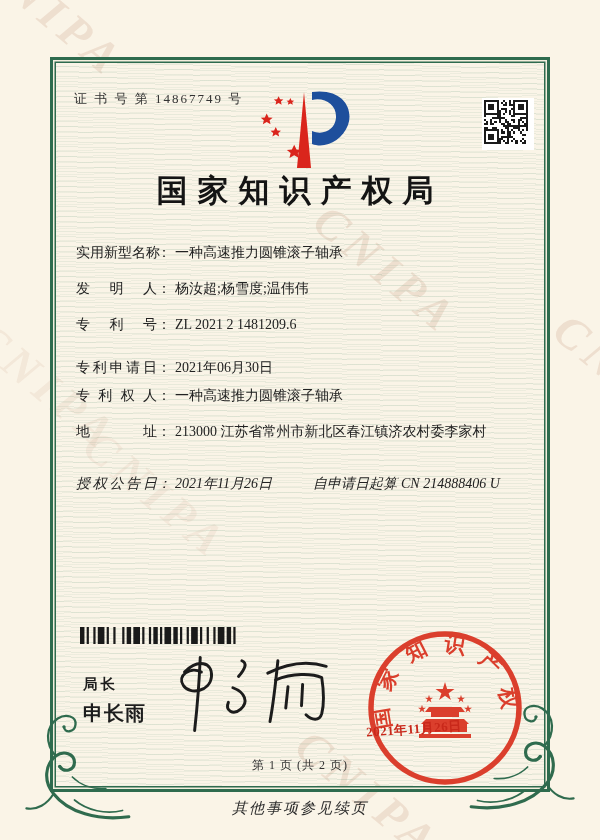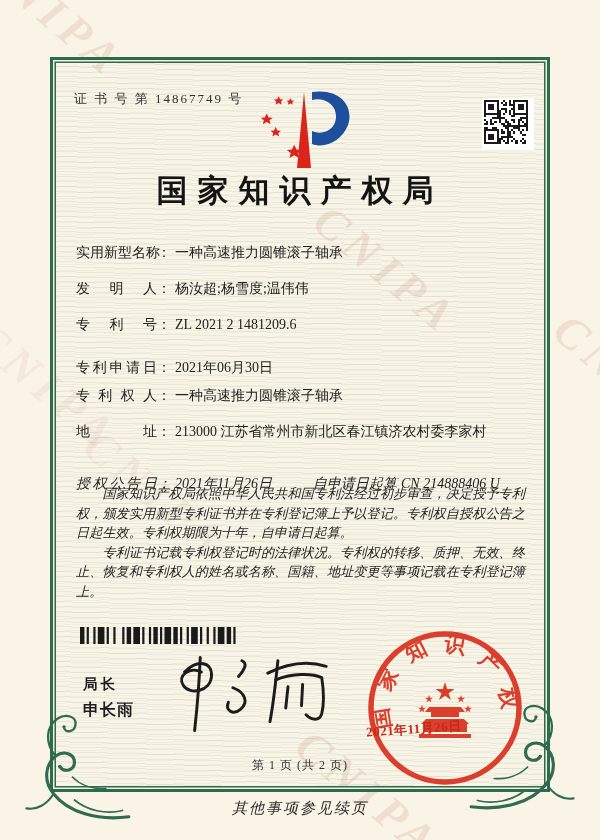--- a/index.html
+++ b/index.html
@@ -56,21 +56,21 @@
   .paras{
     position:absolute;left:26px;top:427px;width:449px;
     font-size:13.2px;line-height:19.6px;text-align:justify;
     font-style:italic;color:#222;
   }
   .paras p{margin:0;text-indent:2em;}
 
   .barcode{position:absolute;left:30px;top:570px;width:160px;height:17px;}
 
   .sig-title{position:absolute;left:33px;top:618px;font-size:14.5px;font-weight:700;color:#1d1d1d;letter-spacing:3px;}
-  .sig-name{position:absolute;left:33px;top:643px;font-size:16px;font-weight:700;color:#1d1d1d;letter-spacing:1px;}
+  .sig-name{position:absolute;left:33px;top:643px;font-size:20px;font-weight:700;color:#1d1d1d;letter-spacing:1px;}
   .signature{position:absolute;left:112px;top:596px;width:180px;height:92px;}
 
   .seal{position:absolute;left:315px;top:571px;width:160px;height:160px;z-index:5;opacity:0.93;}
   .seal-date{
     position:absolute;left:316px;top:662px;width:132px;z-index:6;
     font-size:13px;font-weight:700;color:#c8281a;letter-spacing:0.5px;white-space:nowrap;
     transform:rotate(-4deg);
   }
 
   .page-info{position:absolute;left:0;top:700px;width:100%;text-align:center;font-size:12px;color:#333;letter-spacing:1px;}
@@ -361,24 +361,20 @@
         <span class="flabel">地址</span><span class="colon">：</span><span>213000 江苏省常州市新北区春江镇济农村委李家村</span>
       </div>
       <div class="frow" style="top:418px;width:450px;font-style:italic;">
         <span class="flabel">授权公告日</span><span class="colon">：</span><span>2021年11月26日</span>
         <span class="pair2">
           <span class="flabel">自申请日起算</span><span class="colon">：</span><span>CN 214888406 U</span>
         </span>
       </div>
     </div>
 
-    <div class="paras">
-      <p>国家知识产权局依照中华人民共和国专利法经过初步审查，决定授予专利权，颁发实用新型专利证书并在专利登记簿上予以登记。专利权自授权公告之日起生效。专利权期限为十年，自申请日起算。</p>
-      <p>专利证书记载专利权登记时的法律状况。专利权的转移、质押、无效、终止、恢复和专利权人的姓名或名称、国籍、地址变更等事项记载在专利登记簿上。</p>
-    </div>
 
     <div class="barcode" id="bcBox"><svg width="160" height="17" viewBox="0 0 72 17" preserveAspectRatio="none" fill="#1a1a1a">
           <rect x="0" y="0" width="2" height="17"></rect>
           <rect x="3" y="0" width="1" height="17"></rect>
           <rect x="6" y="0" width="1" height="17"></rect>
           <rect x="8" y="0" width="3" height="17"></rect>
           <rect x="12" y="0" width="1" height="17"></rect>
           <rect x="15" y="0" width="1" height="17"></rect>
           <rect x="19" y="0" width="1" height="17"></rect>
           <rect x="21" y="0" width="2" height="17"></rect>

